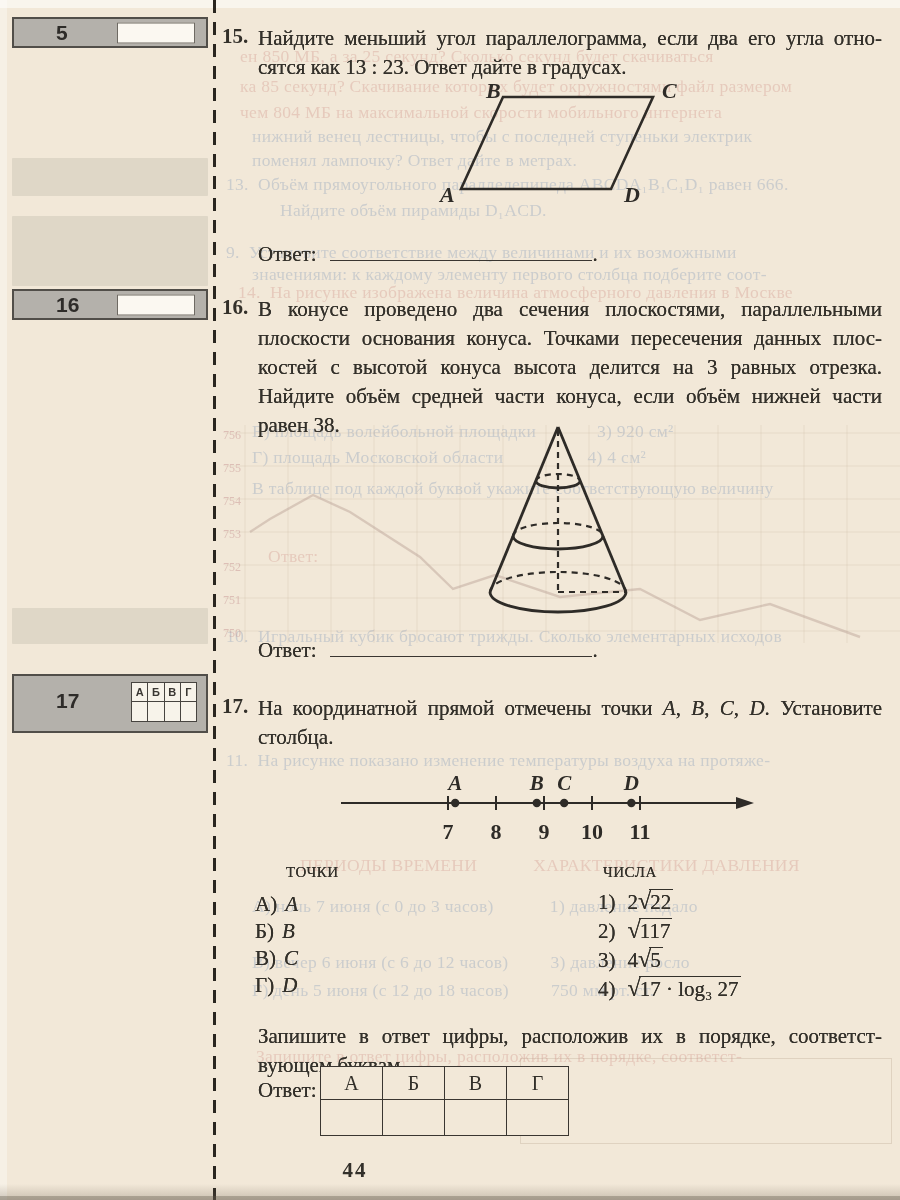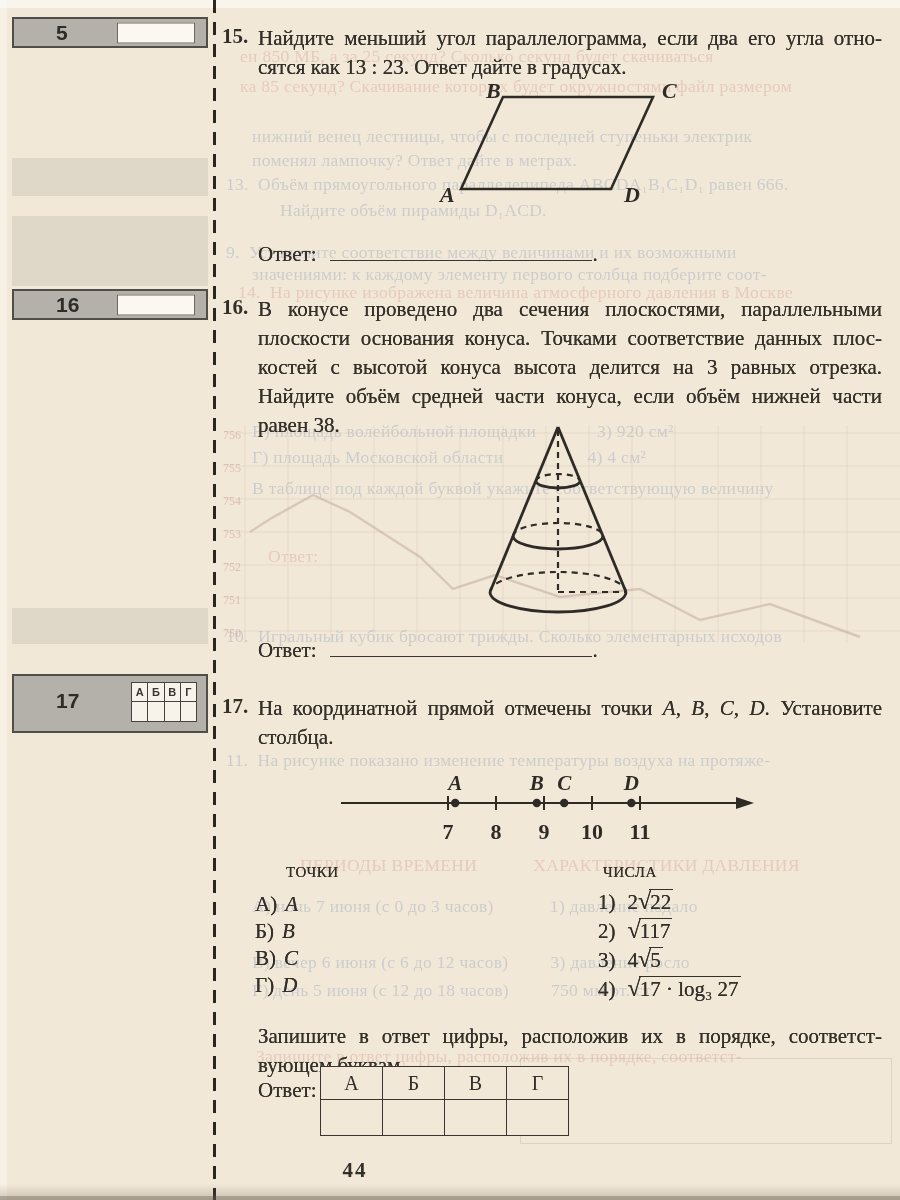--- a/index.html
+++ b/index.html
@@ -88,20 +88,21 @@
 
 <div id="page">
 
   <div id="ghost">
       <div class="ghost-box" style="left: 12px; top: 158px; width: 196px; height: 38px;"></div>
       <div class="ghost-box" style="left: 12px; top: 216px; width: 196px; height: 70px;"></div>
       <div class="ghost-box" style="left: 12px; top: 608px; width: 196px; height: 36px;"></div>
       <div class="ghost-rect" style="left: 520px; top: 1058px; width: 370px; height: 84px;"></div>
       <div class="ghost-frag gp" style="left: 240px; top: 46px; width: 640px;">ен 850 МБ, а за 25 секунд? Сколько секунд будет скачиваться</div>
       <div class="ghost-frag gp" style="left: 240px; top: 76px; width: 645px;">ка 85 секунд? Скачивание которых будет окружностями файл размером</div>
+      <div class="ghost-frag gp" style="left: 240px; top: 102px; width: 630px;">чем 804 МБ на максимальной скорости мобильного интернета</div>
       <div class="ghost-frag gb" style="left: 252px; top: 126px; width: 615px;">нижний венец лестницы, чтобы с последней ступеньки электрик</div>
       <div class="ghost-frag gb" style="left: 252px; top: 150px; width: 430px;">поменял лампочку? Ответ дайте в метрах.</div>
       <div class="ghost-frag gb" style="left: 226px; top: 174px; width: 645px;">13.  Объём прямоугольного параллелепипеда ABCDA₁B₁C₁D₁ равен 666.</div>
       <div class="ghost-frag gb" style="left: 252px; top: 200px; width: 340px; margin-left: 28px;">Найдите объём пирамиды D₁ACD.</div>
       <div class="ghost-frag gb" style="left: 226px; top: 242px; width: 658px;">9.  Установите соответствие между величинами и их возможными</div>
       <div class="ghost-frag gb" style="left: 252px; top: 264px; width: 632px;">значениями: к каждому элементу первого столбца подберите соот-</div>
       <div class="ghost-frag gp" style="left: 226px; top: 282px; width: 662px; margin-left: 12px;">14.  На рисунке изображена величина атмосферного давления в Москве</div>
       <div class="ghost-frag gb" style="left: 252px; top: 421px; width: 570px;">В) площадь волейбольной площадки             3) 920 см²</div>
       <div class="ghost-frag gb" style="left: 252px; top: 447px; width: 570px;">Г) площадь Московской области                  4) 4 см²</div>
       <div class="ghost-frag gb" style="left: 252px; top: 478px; width: 625px;">В таблице под каждой буквой укажите соответствующую величину</div>
@@ -190,21 +191,21 @@
       <text class="fig-label" x="196" y="118">D</text>
     </svg>
 
     <div class="answer-row" style="top:242px;">
       <span>Ответ:</span><span class="ans-line"></span><span>.</span>
     </div>
 
     <div class="pnum" style="top:295px;">16.</div>
     <div class="para" style="top:295px;">
       <div class="jline">В конусе проведено два сечения плоскостями, параллельными</div>
-      <div class="jline">плоскости основания конуса. Точками соответствие данных плос-</div>
+      <div class="jline">плоскости основания конуса. Точками пересечения данных плос-</div>
       <div class="jline">костей с высотой конуса высота делится на 3 равных отрезка.</div>
       <div class="jline">Найдите объём средней части конуса, если объём нижней части</div>
       <div class="lline">равен 38.</div>
     </div>
 
     <svg class="fig" style="left:482px;top:422px;" width="152" height="206" viewBox="0 0 152 206">
       <g stroke="#2e2b27" fill="none" stroke-width="2.8">
         <line x1="76" y1="5" x2="8" y2="170"></line>
         <line x1="76" y1="5" x2="144" y2="170"></line>
         <path d="M8,170 A68,20 0 0 0 144,170"></path>

